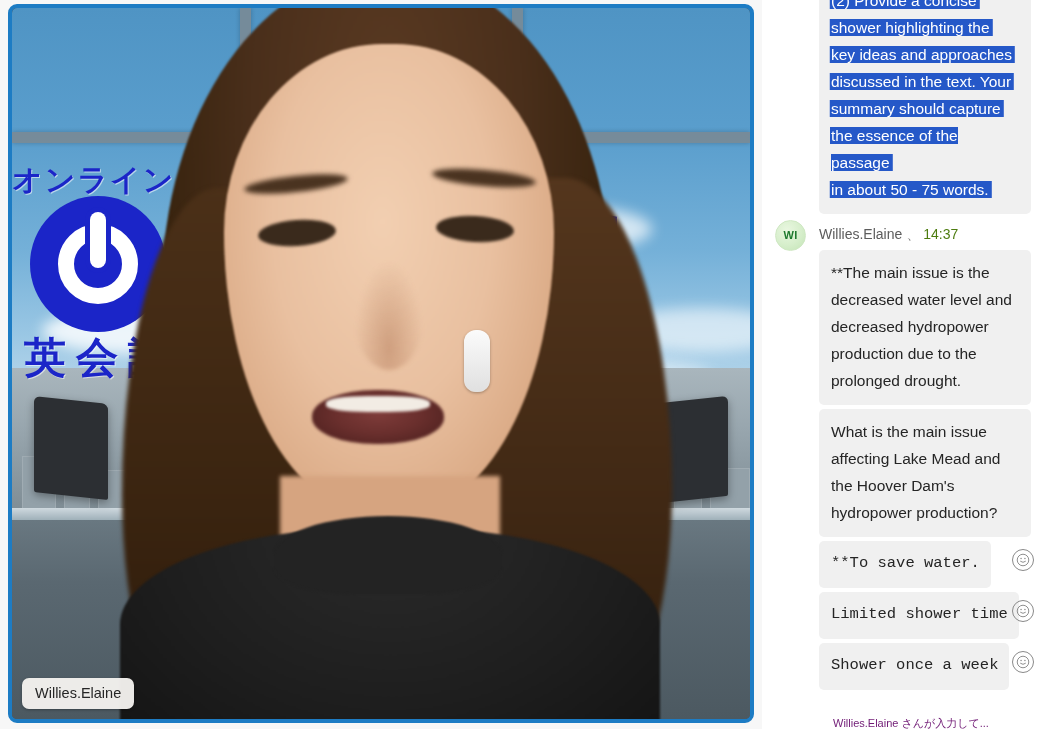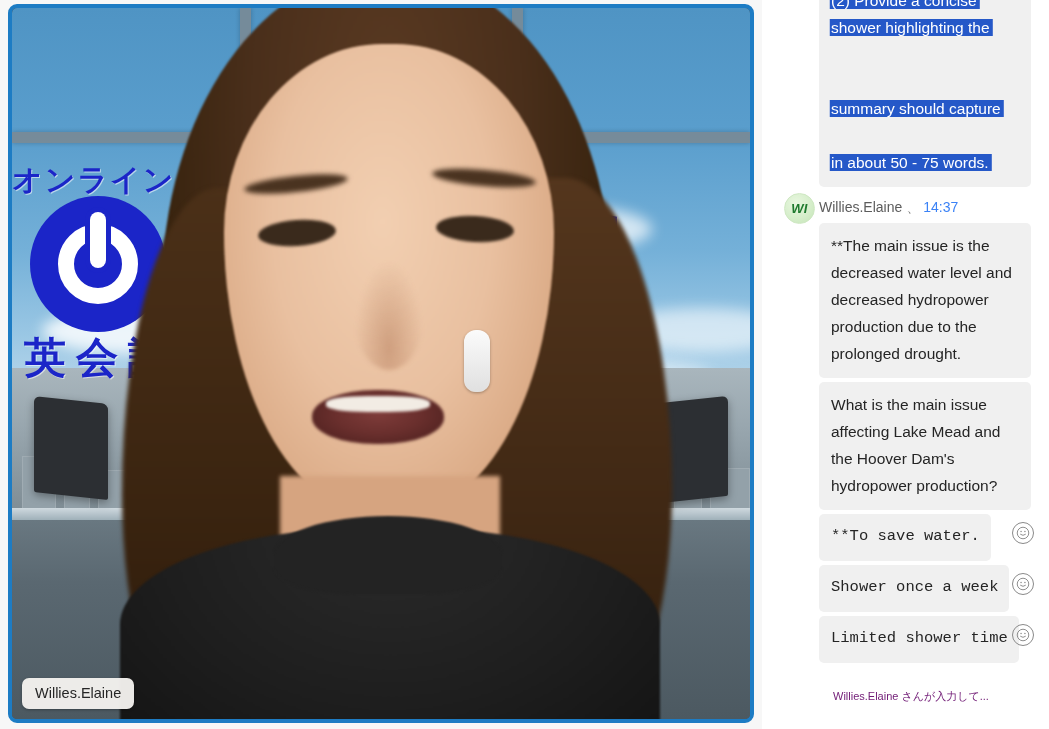--- a/index.html
+++ b/index.html
@@ -257,39 +257,38 @@
     box-shadow: 0.18em 0 0 #2558c8, -0.08em 0 0 #2558c8;
   }
 
   .msg-head {
     display: flex; align-items: center;
     margin: 10px 0 4px 0;
     height: 22px;
   }
   .avatar {
     position: absolute;
-    left: 13px;
+    left: 4px;
     width: 31px; height: 31px;
     border-radius: 50%;
     background: radial-gradient(circle at 38% 32%, #e9f7e0 0%, #d6eecb 55%, #c3e4b6 100%);
     border: 1px solid #cfe8c3;
     color: #1f7a2e;
-    font-size: 13px; font-weight: 700;
+    font-size: 11px; font-weight: 700;
     display: flex; align-items: center; justify-content: center;
     letter-spacing: .3px;
-    font-style: italic;
   }
   .meta {
     margin-left: 48px;
     font-size: 14px;
     color: #5c5c5c;
     white-space: nowrap;
   }
   .meta .sep { margin: 0 3px 0 4px; color: #7a7a7a; }
-  .meta .time { color: #3b82f6; }
+  .meta .time { color: #4d7c0f; }
 
   .bubble-row { position: relative; display: block; }
   .react-btn {
     position: absolute;
     right: 6px;
     width: 22px; height: 22px;
     border-radius: 50%;
     border: 1.4px solid #8a8a8a;
     color: #7a7a7a;
     background: transparent;
@@ -384,24 +383,24 @@
       <div class="name-pill">Willies.Elaine</div>
     </div>
   </div>
 
   <div id="chat">
 
     <div class="msg-group">
       <div class="bubble selected" style="margin-top:-13px;">
         <span class="sel-line">(2) Provide a concise</span><br>
         <span class="sel-line">shower highlighting the</span><br>
-        <br>
-        <br>
+        <span class="sel-line">key ideas and approaches</span><br>
+        <span class="sel-line">discussed in the text. Your</span><br>
         <span class="sel-line">summary should capture</span><br>
-        <br>
+        <span class="sel-line">the essence of the passage</span><br>
         <span class="sel-line">in about 50 - 75 words.</span>
       </div>
     </div>
 
     <div class="msg-group">
       <div class="msg-head">
         <div class="avatar">WI</div>
         <div class="meta">
           <span>Willies.Elaine</span><span class="sep">、</span><span class="time">14:37</span>
         </div>
@@ -421,40 +420,40 @@
           <svg width="14" height="14" viewBox="0 0 16 16" aria-hidden="true">
             <circle cx="8" cy="8" r="6.6" fill="none" stroke="#8a8a8a" stroke-width="1.1"></circle>
             <circle cx="5.8" cy="6.4" r="0.85" fill="#8a8a8a"></circle>
             <circle cx="10.2" cy="6.4" r="0.85" fill="#8a8a8a"></circle>
             <path d="M5.2 9.6 Q8 12 10.8 9.6" fill="none" stroke="#8a8a8a" stroke-width="1.1" stroke-linecap="round"></path>
           </svg>
         </button>
       </div>
 
       <div class="bubble-row">
+        <div class="bubble short">Limited shower time</div>
+        <button class="react-btn" style="top:8px;">
+          <svg width="14" height="14" viewBox="0 0 16 16" aria-hidden="true">
+            <circle cx="8" cy="8" r="6.6" fill="none" stroke="#8a8a8a" stroke-width="1.1"></circle>
+            <circle cx="5.8" cy="6.4" r="0.85" fill="#8a8a8a"></circle>
+            <circle cx="10.2" cy="6.4" r="0.85" fill="#8a8a8a"></circle>
+            <path d="M5.2 9.6 Q8 12 10.8 9.6" fill="none" stroke="#8a8a8a" stroke-width="1.1" stroke-linecap="round"></path>
+          </svg>
+        </button>
+      </div>
+
+      <div class="bubble-row">
         <div class="bubble short">Shower once a week</div>
         <button class="react-btn" style="top:8px;">
           <svg width="14" height="14" viewBox="0 0 16 16" aria-hidden="true">
             <circle cx="8" cy="8" r="6.6" fill="none" stroke="#8a8a8a" stroke-width="1.1"></circle>
             <circle cx="5.8" cy="6.4" r="0.85" fill="#8a8a8a"></circle>
             <circle cx="10.2" cy="6.4" r="0.85" fill="#8a8a8a"></circle>
             <path d="M5.2 9.6 Q8 12 10.8 9.6" fill="none" stroke="#8a8a8a" stroke-width="1.1" stroke-linecap="round"></path>
           </svg>
         </button>
       </div>
 
-      <div class="bubble-row">
-        <div class="bubble short">Limited shower time</div>
-        <button class="react-btn" style="top:8px;">
-          <svg width="14" height="14" viewBox="0 0 16 16" aria-hidden="true">
-            <circle cx="8" cy="8" r="6.6" fill="none" stroke="#8a8a8a" stroke-width="1.1"></circle>
-            <circle cx="5.8" cy="6.4" r="0.85" fill="#8a8a8a"></circle>
-            <circle cx="10.2" cy="6.4" r="0.85" fill="#8a8a8a"></circle>
-            <path d="M5.2 9.6 Q8 12 10.8 9.6" fill="none" stroke="#8a8a8a" stroke-width="1.1" stroke-linecap="round"></path>
-          </svg>
-        </button>
-      </div>
-
       <div class="typing">Willies.Elaine さんが入力して...</div>
     </div>
 
   </div>
 </div>
 
 </body></html>

